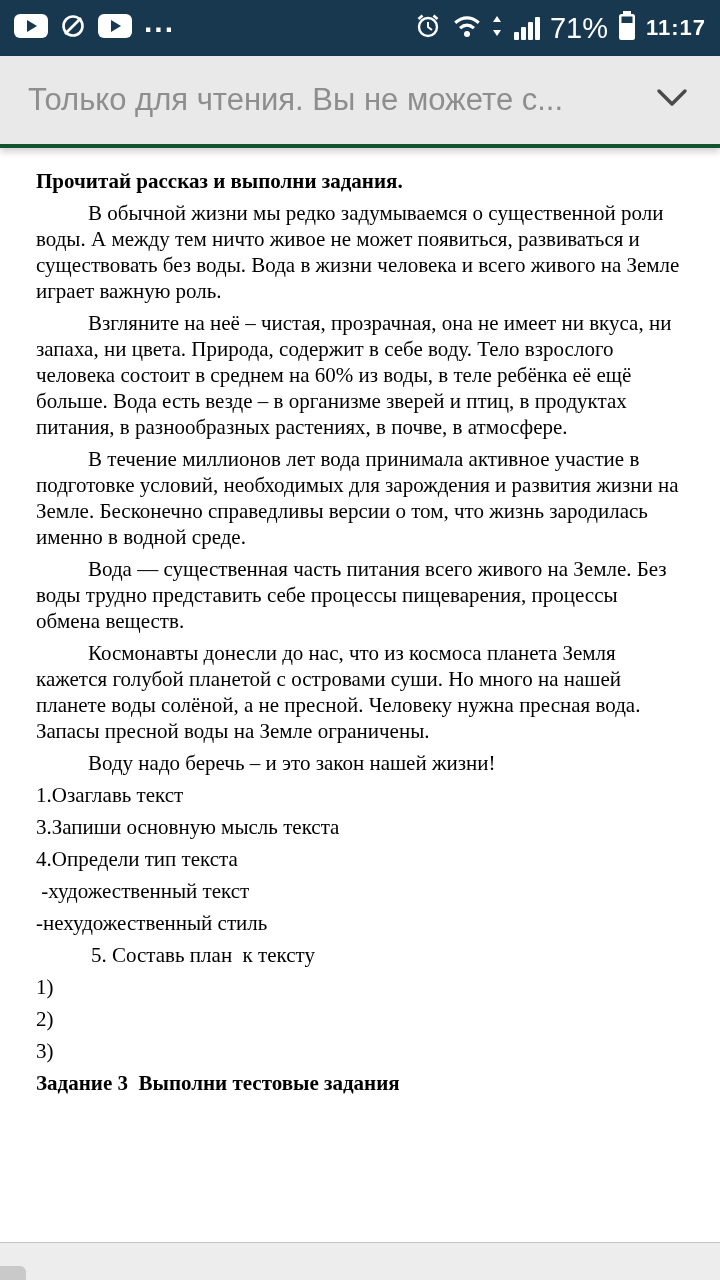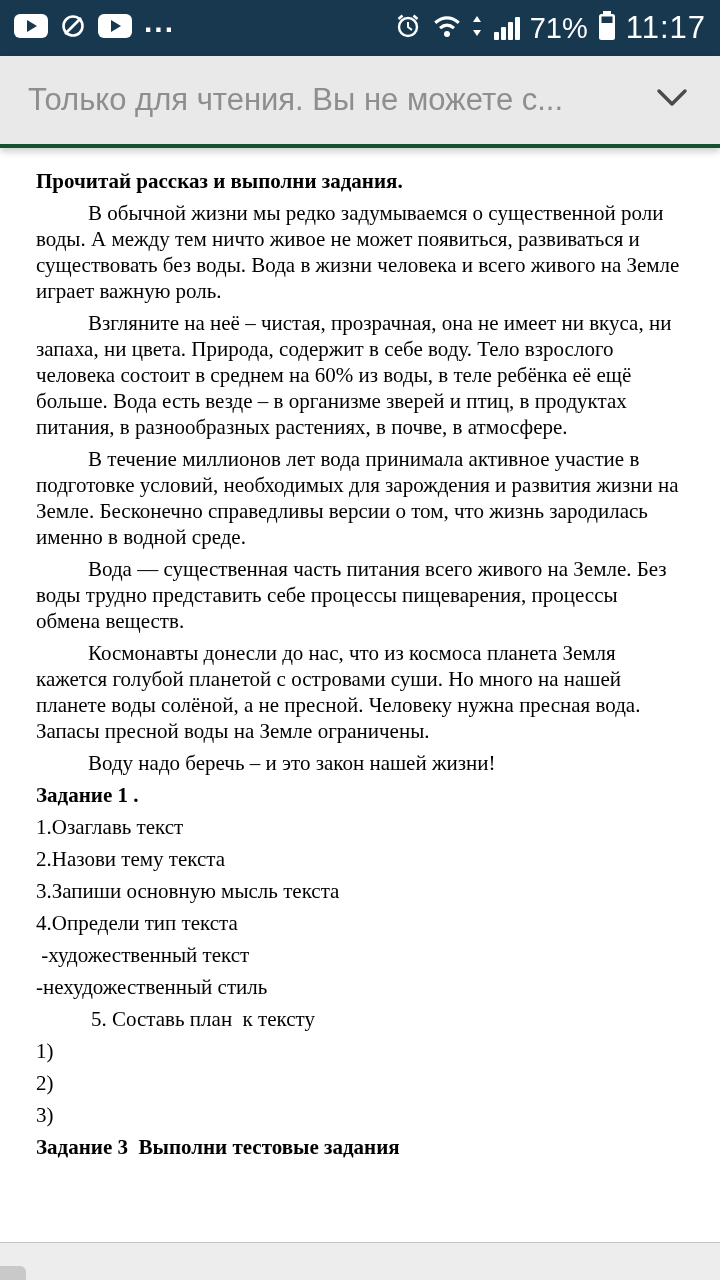--- a/index.html
+++ b/index.html
@@ -44,22 +44,22 @@
     letter-spacing: 2px;
     line-height: 20px;
     position: relative;
     top: -6px;
   }
   .sb-percent {
     font-size: 29px;
     font-weight: 400;
   }
   .sb-time {
-    font-size: 31px;
-    font-weight: 400;
+    font-size: 22px;
+    font-weight: 700;
     letter-spacing: 1px;
   }
   .signal-bars {
     display: flex;
     align-items: flex-end;
   }
   .signal-bars span {
     display: inline-block;
     width: 5px;
     background: #ffffff;
@@ -215,24 +215,22 @@
   <div class="doc">
     <p class="bold">Прочитай рассказ и выполни задания.</p>
 
     <p class="para">В обычной жизни мы редко задумываемся о существенной роли воды. А между тем ничто живое не может появиться, развиваться и существовать без воды. Вода в жизни человека и всего живого на Земле играет важную роль.</p>
     <p class="para">Взгляните на неё – чистая, прозрачная, она не имеет ни вкуса, ни запаха, ни цвета. Природа, содержит в себе воду. Тело взрослого человека состоит в среднем на 60% из воды, в теле ребёнка её ещё больше. Вода есть везде – в организме зверей и птиц, в продуктах питания, в разнообразных растениях, в почве, в атмосфере.</p>
     <p class="para">В течение миллионов лет вода принимала активное участие в подготовке условий, необходимых для зарождения и развития жизни на Земле. Бесконечно справедливы версии о том, что жизнь зародилась именно в водной среде.</p>
     <p class="para">Вода — существенная часть питания всего живого на Земле. Без воды трудно представить себе процессы пищеварения, процессы обмена веществ.</p>
     <p class="para">Космонавты донесли до нас, что из космоса планета Земля кажется голубой планетой с островами суши. Но много на нашей планете воды солёной, а не пресной. Человеку нужна пресная вода. Запасы пресной воды на Земле ограничены.</p>
     <p class="para">Воду надо беречь – и это закон нашей жизни!</p>
 
-    <p class="bold pre">Задание 1 .</p>
 
     <p class="task-item">1.Озаглавь текст</p>
-    <p class="task-item">2.Назови тему текста</p>
     <p class="task-item">3.Запиши основную мысль текста</p>
     <p class="task-item">4.Определи тип текста</p>
 
     <p class="task-item pre"> -художественный текст</p>
     <p class="pre">-нехудожественный стиль</p>
 
     <p class="plan-line pre">5. Составь план  к тексту</p>
 
     <p class="task-item">1)</p>
     <p class="task-item">2)</p>

